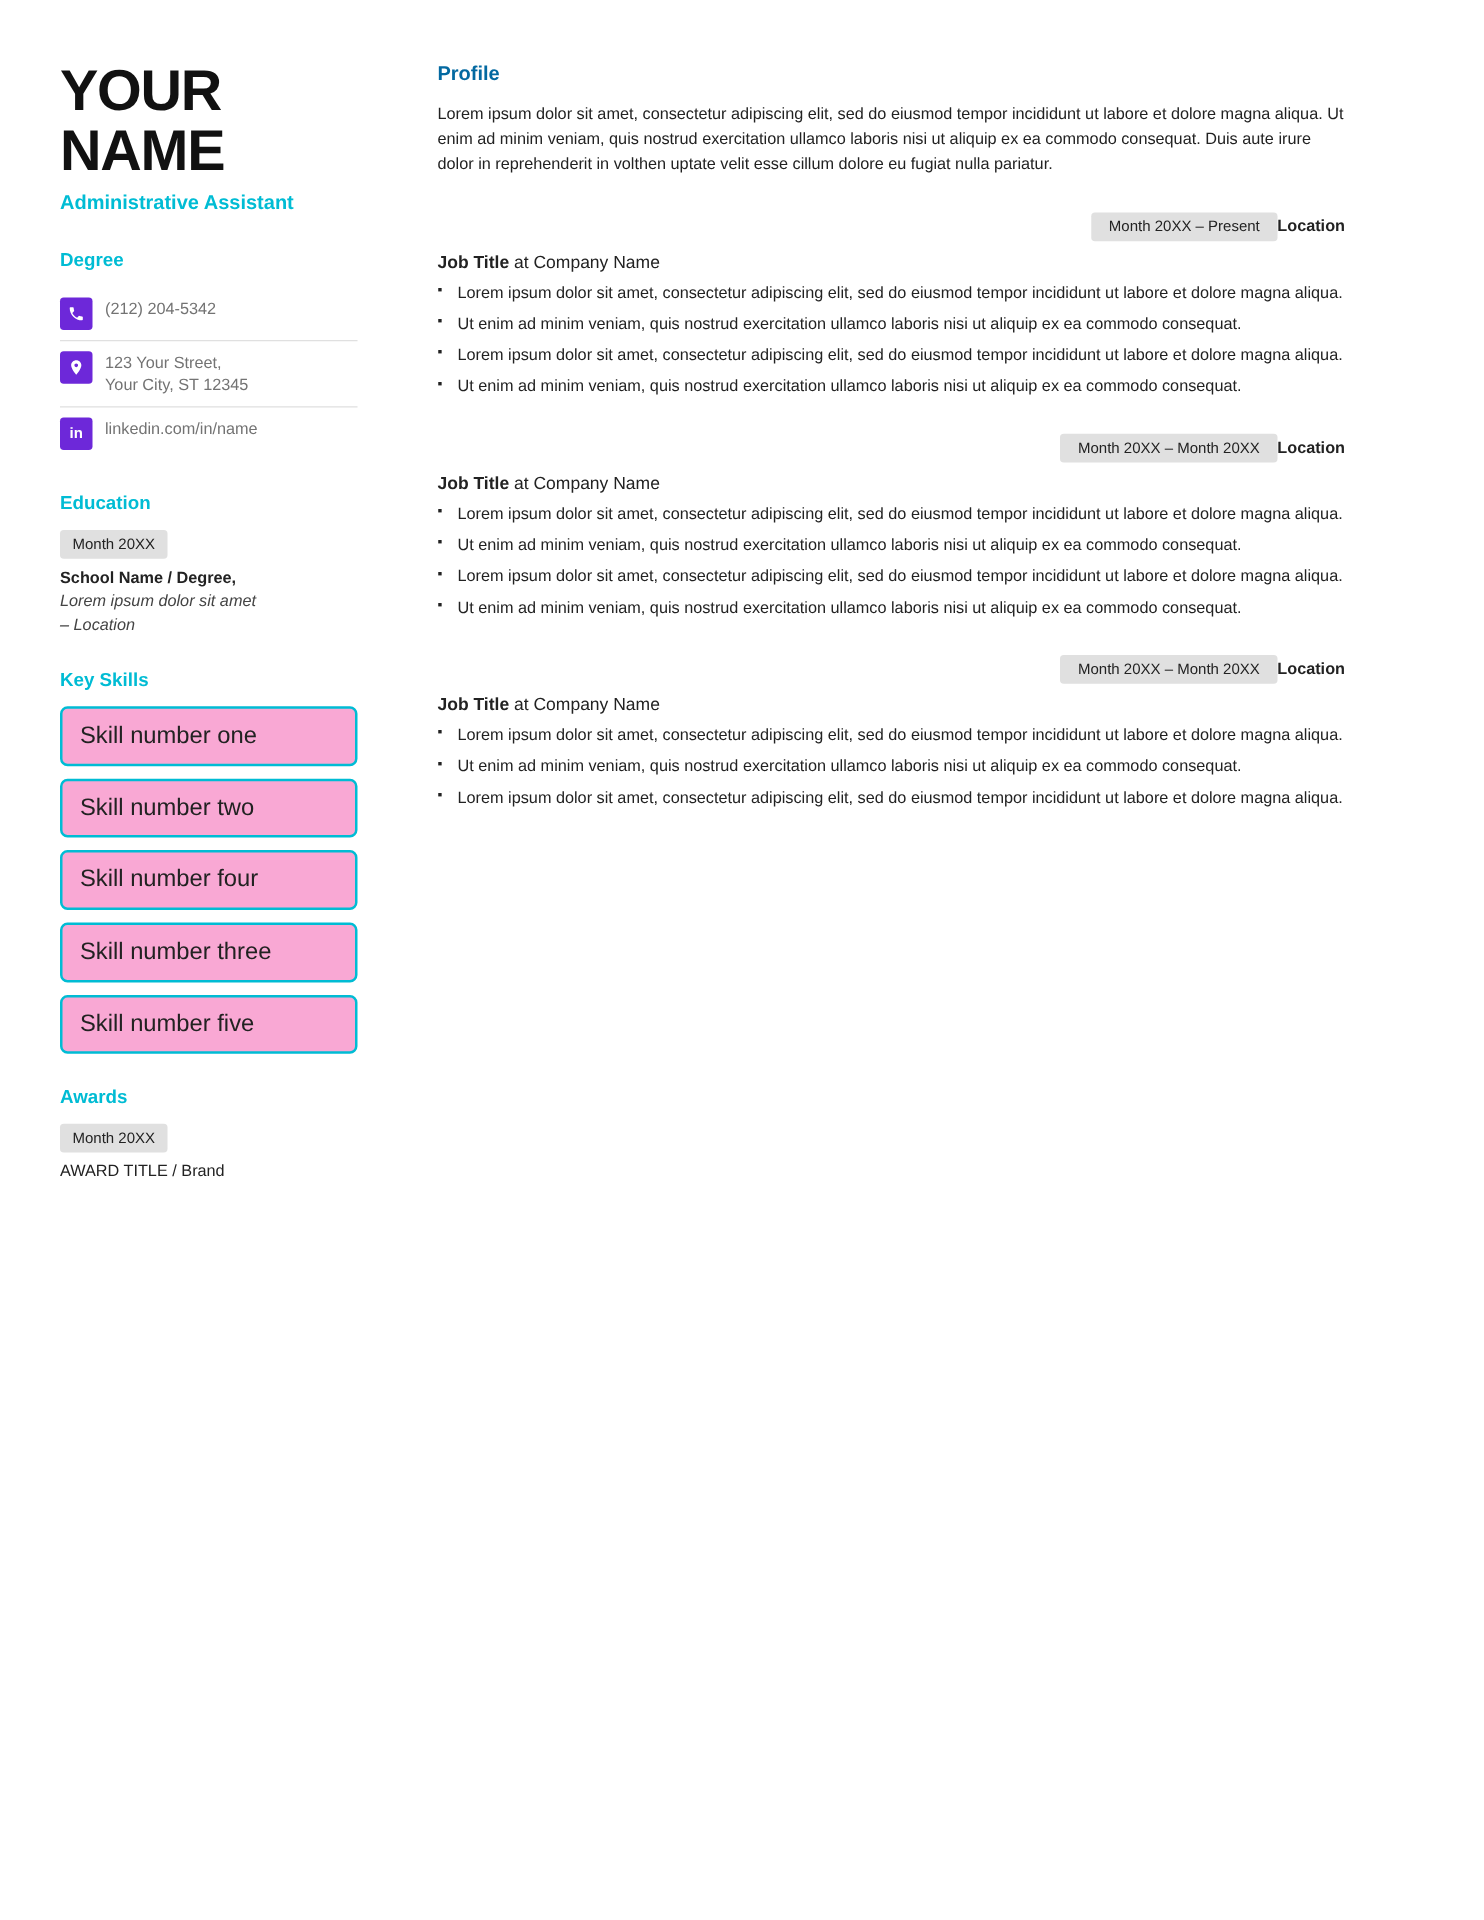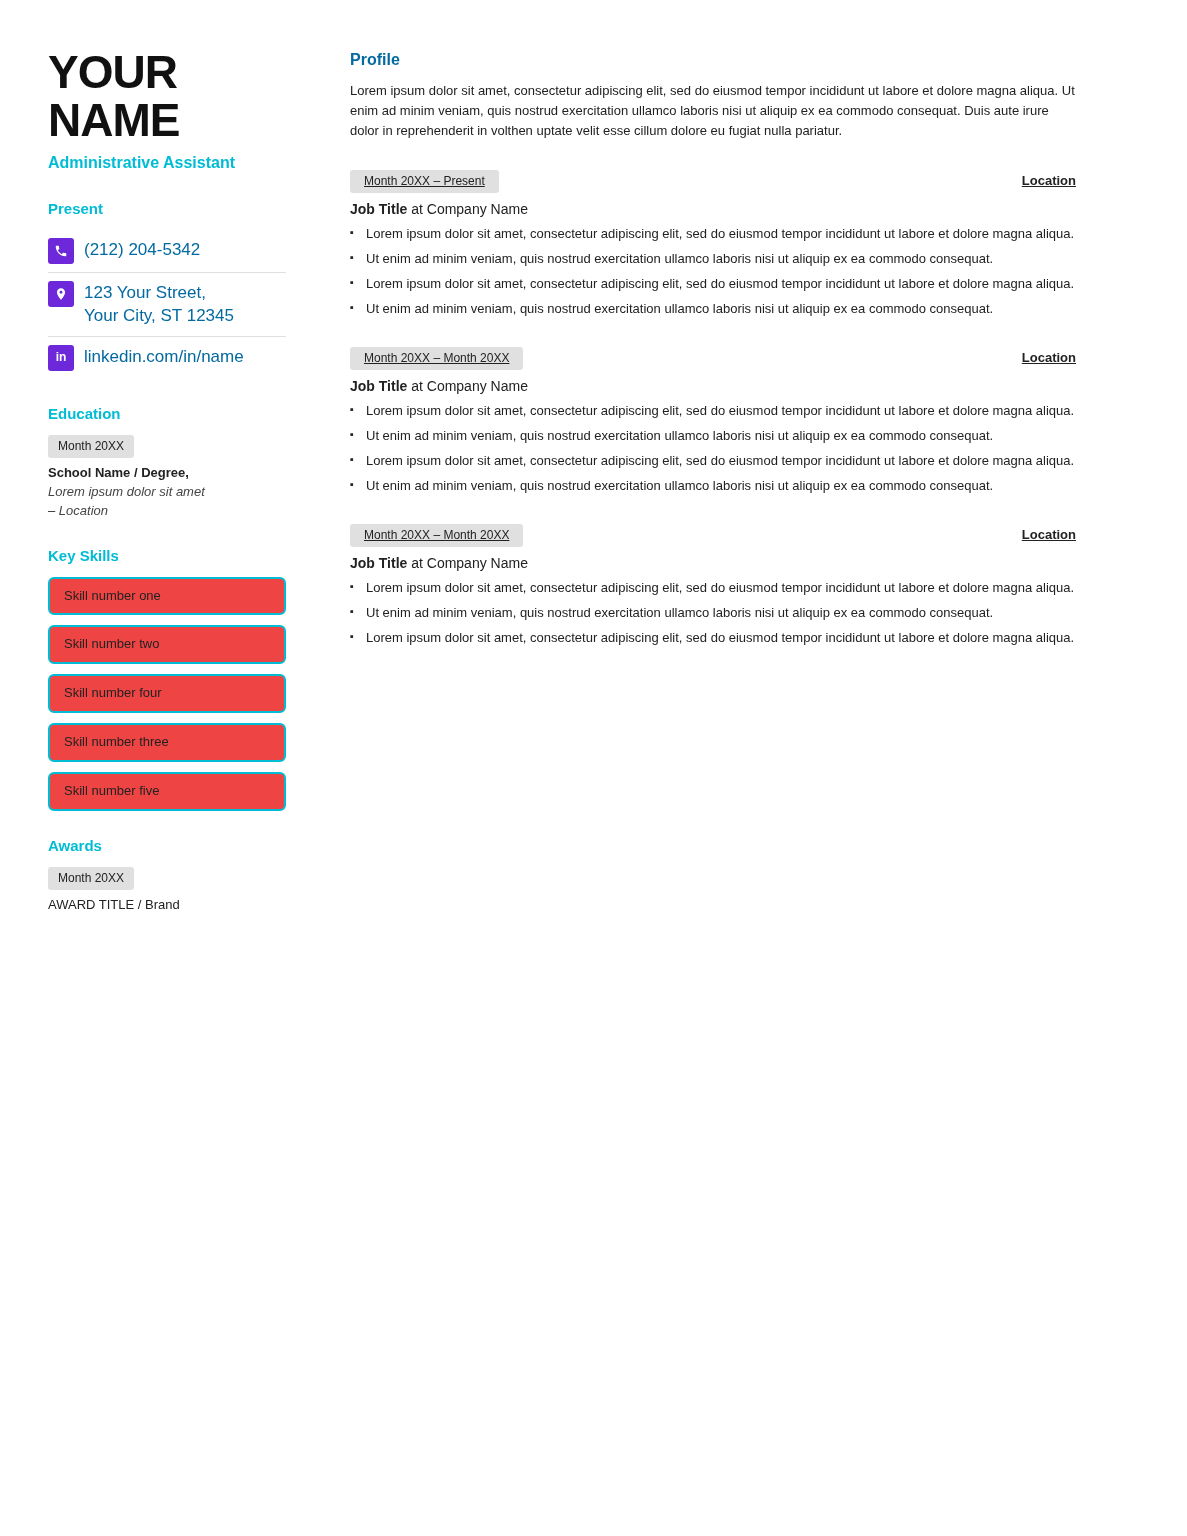--- a/index.html
+++ b/index.html
@@ -69,22 +69,22 @@
       background: #6d28d9;
       border-radius: 3px;
       display: flex;
       align-items: center;
       justify-content: center;
       flex-shrink: 0;
       color: #fff;
       font-size: 13px;
     }
     .contact-text {
-      font-size: 17px;
-      color: #0369a1;
+      font-size: 13px;
+      color: #737373;
       line-height: 1.4;
     }
     
     .edu-date-badge {
       display: inline-block;
       background: #e0e0e0;
       padding: 3px 10px;
       border-radius: 3px;
       font-size: 12px;
       margin-bottom: 6px;
@@ -97,24 +97,24 @@
       font-style: italic;
       font-size: 13px;
       color: #444;
     }
     
     .skill-badge {
       display: block;
       border: 2px solid #00bcd4;
       border-radius: 6px;
       padding: 8px 14px;
-      font-size: 13px;
+      font-size: 19px;
       margin-bottom: 10px;
       color: #222;
-      background: #ef4444;
+      background: #f9a8d4;
     }
     
     .award-date-badge {
       display: inline-block;
       background: #e0e0e0;
       padding: 3px 10px;
       border-radius: 3px;
       font-size: 12px;
       margin-bottom: 6px;
     }
@@ -143,23 +143,22 @@
       color: #222;
       line-height: 1.55;
     }
     
     .exp-entry {
       margin-bottom: 28px;
     }
     .exp-header {
       display: flex;
       align-items: center;
-      justify-content: space-between;
-      margin-bottom: 6px;
-      text-decoration: underline;
+      justify-content: flex-end;
+      margin-bottom: 6px;
     }
     .exp-date-badge {
       display: inline-block;
       background: #e0e0e0;
       padding: 3px 14px;
       border-radius: 3px;
       font-size: 12px;
     }
     .exp-location {
       font-size: 13px;
@@ -201,21 +200,21 @@
 
   <div class="left-col">
     <div class="name-block">
       <h1>
         <span>YOUR</span><br>
         <span>NAME</span>
       </h1>
       <div class="job-title">Administrative Assistant</div>
     </div>
 
-    <div class="section-title">Present</div>
+    <div class="section-title">Degree</div>
     <ul class="contact-list">
       <li>
         <div class="contact-icon">
           <svg width="14" height="14" viewBox="0 0 24 24" fill="white">
               <path d="M6.6 10.8c1.4 2.8 3.8 5.1 6.6 6.6l2.2-2.2c.3-.3.7-.4 1-.2 1.1.4 2.3.6 3.6.6.6 0 1 .4 1 1V20c0 .6-.4 1-1 1-9.4 0-17-7.6-17-17 0-.6.4-1 1-1h3.5c.6 0 1 .4 1 1 0 1.3.2 2.5.6 3.6.1.3 0 .7-.2 1L6.6 10.8z"></path>
             </svg>
         </div>
         <span class="contact-text">(212) 204-5342</span>
       </li>
       <li>

